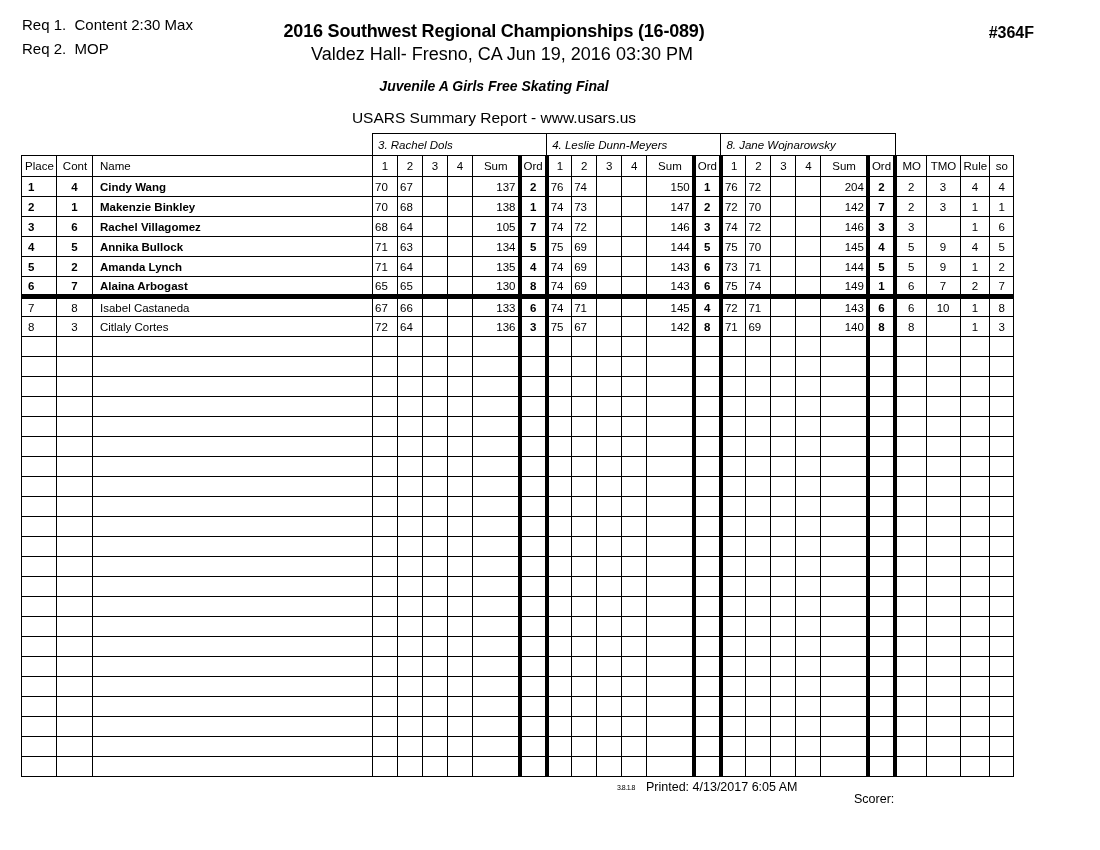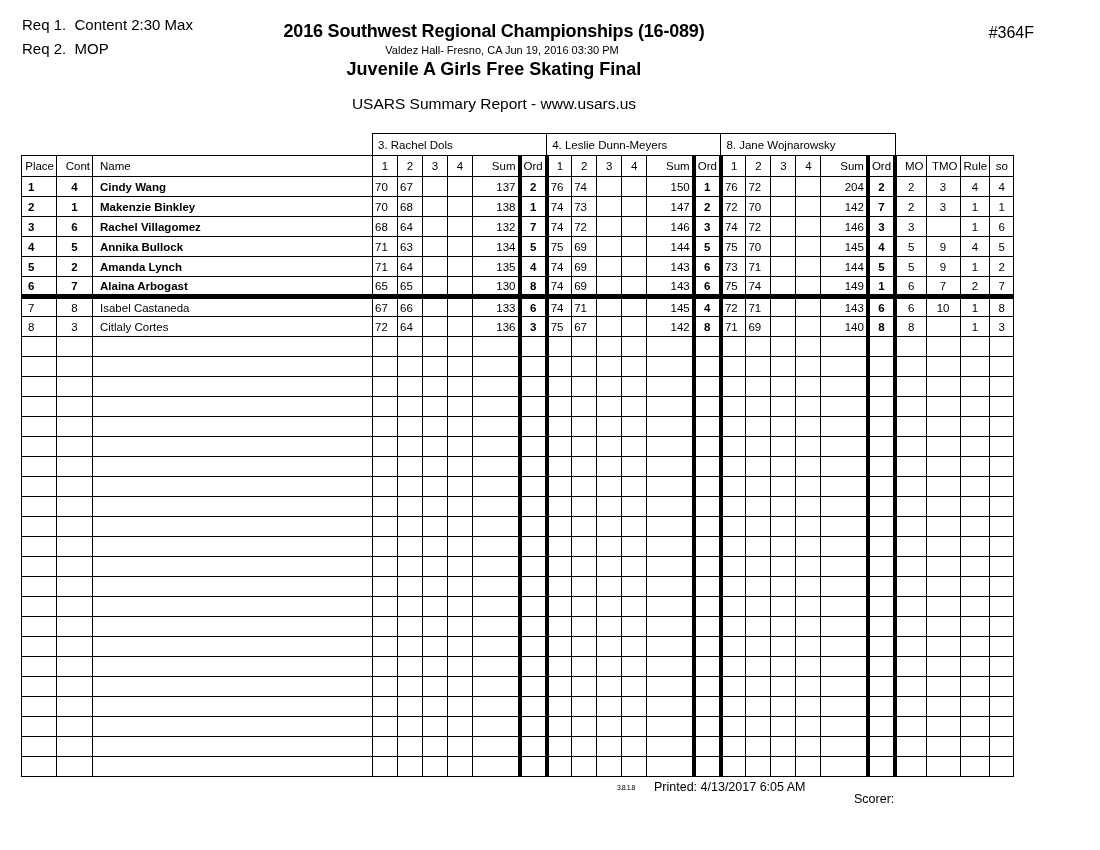--- a/index.html
+++ b/index.html
@@ -4,45 +4,45 @@
 <style>
   * { margin:0; padding:0; box-sizing:border-box; }
   html,body { background:#fff; }
   body {
     width:1100px; height:850px; position:relative; overflow:hidden;
     font-family:"Liberation Sans","DejaVu Sans",sans-serif; color:#000;
   }
   .req-block { position:absolute; left:22px; top:13px; font-size:15px; line-height:24px; white-space:pre; }
   .center-header { position:absolute; left:0; top:21px; width:988px; text-align:center; }
   .title-line  { font-size:18px; font-weight:bold; letter-spacing:-0.2px; }
-  .venue-line  { font-size:11px; margin-top:2px;margin-left:16px; }
-  .event-line  { font-size:18px; font-weight:bold; margin-top:3px; }
+  .venue-line  { font-size:18px; margin-top:2px;margin-left:16px; }
+  .event-line  { font-size:14px; font-weight:bold; margin-top:13px;font-style:italic; }
   .report-line { font-size:15.5px; margin-top:15px; }
-  .event-number { position:absolute; right:66px; top:24px; font-size:16px; font-weight:normal; }
+  .event-number { position:absolute; right:66px; top:24px; font-size:16px; font-weight:bold; }
 
   table.results { position:absolute; left:21px; top:133px; border-collapse:collapse; table-layout:fixed; font-size:11.5px; }
   td { border:1px solid #000; height:20px; overflow:hidden; white-space:nowrap; padding:0 2px; vertical-align:middle; }
-  tr.jrow td { height:22px; }
+  tr.jrow td { height:22px;font-style:italic; }
   tr.hrow td { height:21px; }
   td.spacer { border:none; }
   td.judgebox { text-align:left; padding-left:5px; }
   td.ordcol { border-left:4px solid #000; border-right:4px solid #000; text-align:center; font-weight:bold; }
   tr.hrow td.ordcol { font-weight:normal; }
   td.c { text-align:center; }
-  td.lp { text-align:right; padding-left:3px; }
+  td.lp { text-align:center; padding-left:3px; }
   td.place { text-align:left; padding-left:6px; }
   td.name { text-align:left; padding-left:7px; }
   td.score { text-align:left; padding-left:2px; }
   td.sum { text-align:right; padding-right:2px; }
   tr.cutoff td { border-bottom:5px solid #000; }
   .bold { font-weight:bold; }
 
   .footer { position:absolute; left:0; top:780px; width:1100px; height:20px; }
   .footer-version { position:absolute; left:617px; top:4px; font-size:7px; letter-spacing:-0.5px; }
-  .footer-printed { position:absolute; left:646px; top:0; font-size:12.5px;margin-left:8px; }
+  .footer-printed { position:absolute; left:646px; top:0; font-size:12.5px; }
   .footer-scorer  { position:absolute; left:854px; top:0; font-size:12.5px;margin-top:12px; }
 </style>
 </head>
 <body>
 
 <div class="req-block"><span>Req 1.  Content 2:30 Max</span>
 <span>Req 2.  MOP</span></div>
 
 <div class="center-header">
   <div class="title-line">2016 Southwest Regional Championships (16-089)</div>
@@ -171,21 +171,21 @@
         <td class="c">1</td>
       </tr>
       <tr>
         <td class="place bold">3</td>
         <td class="c bold">6</td>
         <td class="name bold">Rachel Villagomez</td>
         <td class="score">68</td>
         <td class="score">64</td>
         <td class="score"></td>
         <td class="score"></td>
-        <td class="sum">132</td>
+        <td class="sum">105</td>
         <td class="ordcol">7</td>
         <td class="score">74</td>
         <td class="score">72</td>
         <td class="score"></td>
         <td class="score"></td>
         <td class="sum">146</td>
         <td class="ordcol">3</td>
         <td class="score">74</td>
         <td class="score">72</td>
         <td class="score"></td>

